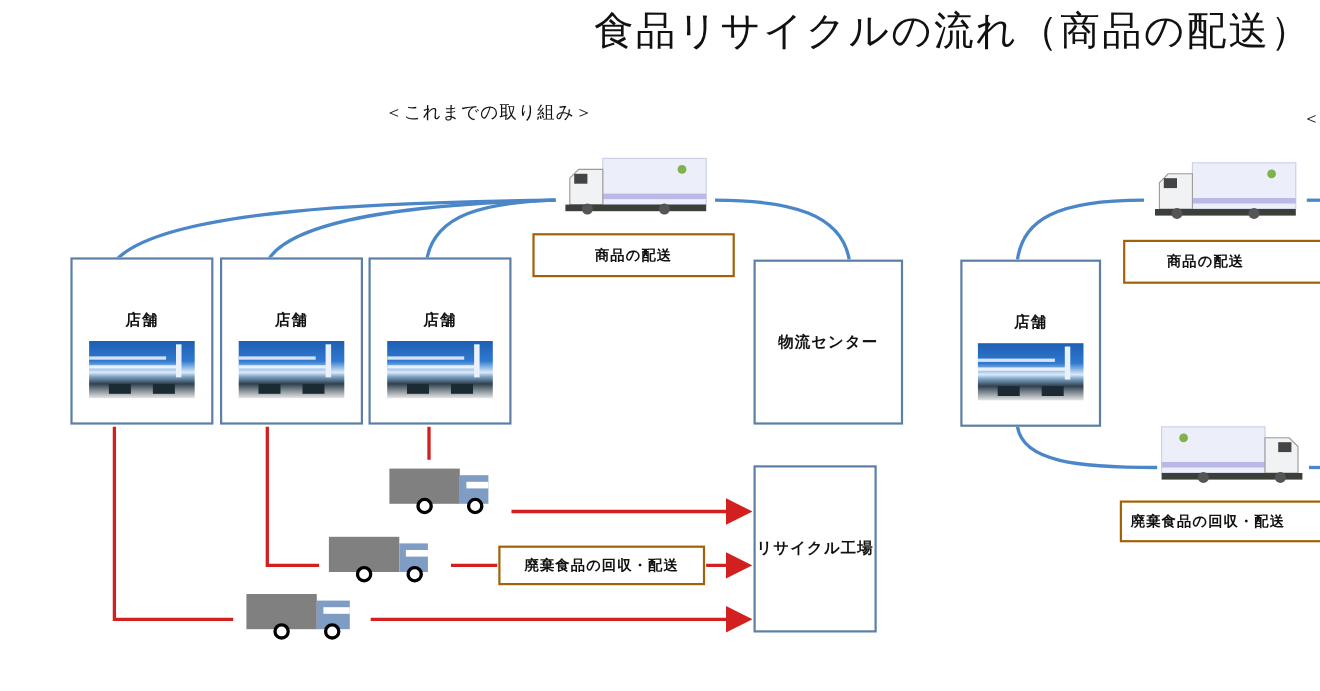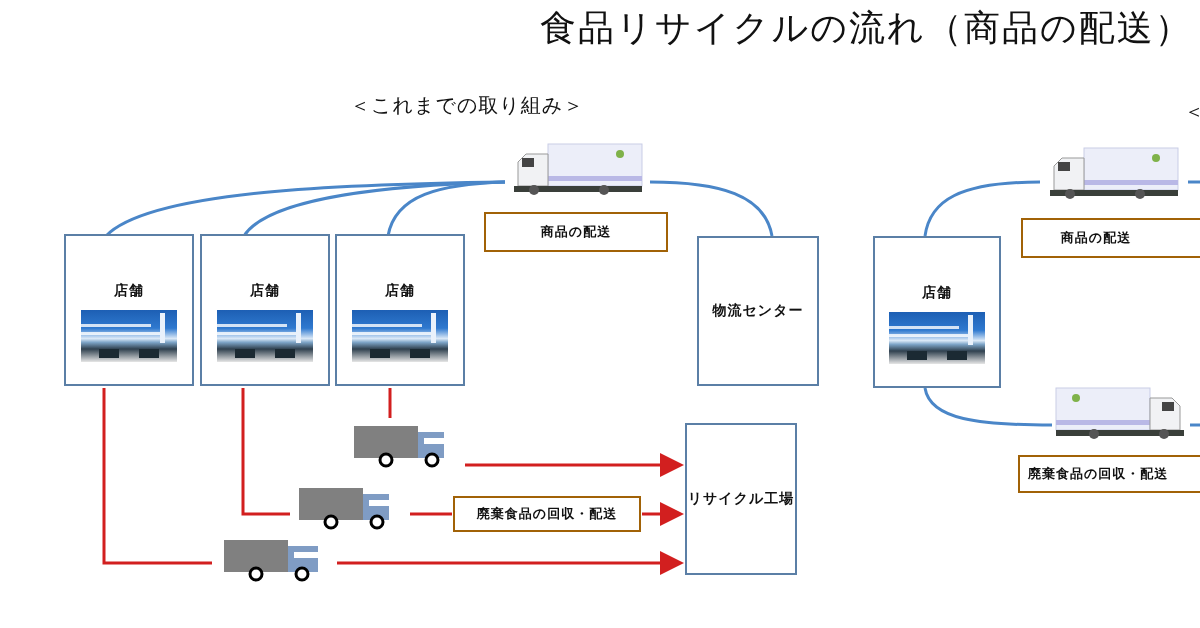--- a/index.html
+++ b/index.html
@@ -1,21 +1,21 @@
 <!DOCTYPE html>
 <html><head>
   <meta charset="utf-8">
   <style>
     html, body { margin: 0; padding: 0; background: #ffffff; }
     body { width: 1200px; height: 628px; position: relative; overflow: hidden;
            font-family: "DejaVu Sans", "Liberation Sans", sans-serif; color: #111; }
     .abs { position: absolute; }
     .title { left: 540px; top: 4px; font-size: 36px; letter-spacing: 2px; white-space: nowrap;
              font-family: "DejaVu Sans", sans-serif; }
-    .section-label { font-size: 20px; white-space: nowrap; letter-spacing: 1px; }
+    .section-label { font-size: 16px; white-space: nowrap; letter-spacing: 1px; }
     .box { position: absolute; border: 2.5px solid #5b7fa6; background: #fff; box-sizing: border-box;
            display: flex; align-items: center; justify-content: center; }
     .box-label { font-size: 14px; font-weight: bold; letter-spacing: 1px; white-space: nowrap; }
     .store { display: flex; flex-direction: column; align-items: center; justify-content: flex-start; padding-top: 46px; }
     .store .box-label { margin-bottom: 10px; }
     .photo { width: 96px; height: 52px; position: relative; overflow: hidden;
              background: linear-gradient(180deg, #1d5fb4 0%, #2f79cf 35%, #dbe9f7 55%, #7fa6c9 62%, #30414f 75%, #e6e6e6 100%); }
     .photo .stripe { position: absolute; left: 0; height: 3px; background: rgba(255,255,255,0.8); }
     .photo .pole { position: absolute; right: 12px; top: 3px; width: 5px; height: 30px; background: #e9f1fb; }
     .photo .door { position: absolute; bottom: 4px; width: 20px; height: 9px; background: #1b2a33; }
@@ -89,21 +89,21 @@
   <span class="box-label">店舗</span>
   <div class="photo">
     <div class="stripe" style="top:14px; width:70px;"></div>
       <div class="stripe" style="top:22px; width:80px;"></div>
     <div class="pole"></div>
       <div class="door" style="left:18px;"></div>
       <div class="door" style="left:58px;"></div>
   </div>
 </div>
 
-<div class="box" style="left:685px; top:236px; width:122px; height:150px;margin-left:12px;">
+<div class="box" style="left:685px; top:236px; width:136px; height:150px;">
   <span class="box-label">物流センター</span>
 </div>
 
 <div class="box" style="left:685px; top:423px; width:112px; height:152px;">
   <span class="box-label">リサイクル工場</span>
 </div>
 
 <svg class="bigtruck" style="left:512px; top:140px;" width="132" height="60" viewBox="0 0 132 60">
   <rect x="36" y="4" width="94" height="42" fill="#eceef9" stroke="#c9cde6"></rect>
   <rect x="36" y="36" width="94" height="5" fill="#b9b8e6"></rect>

